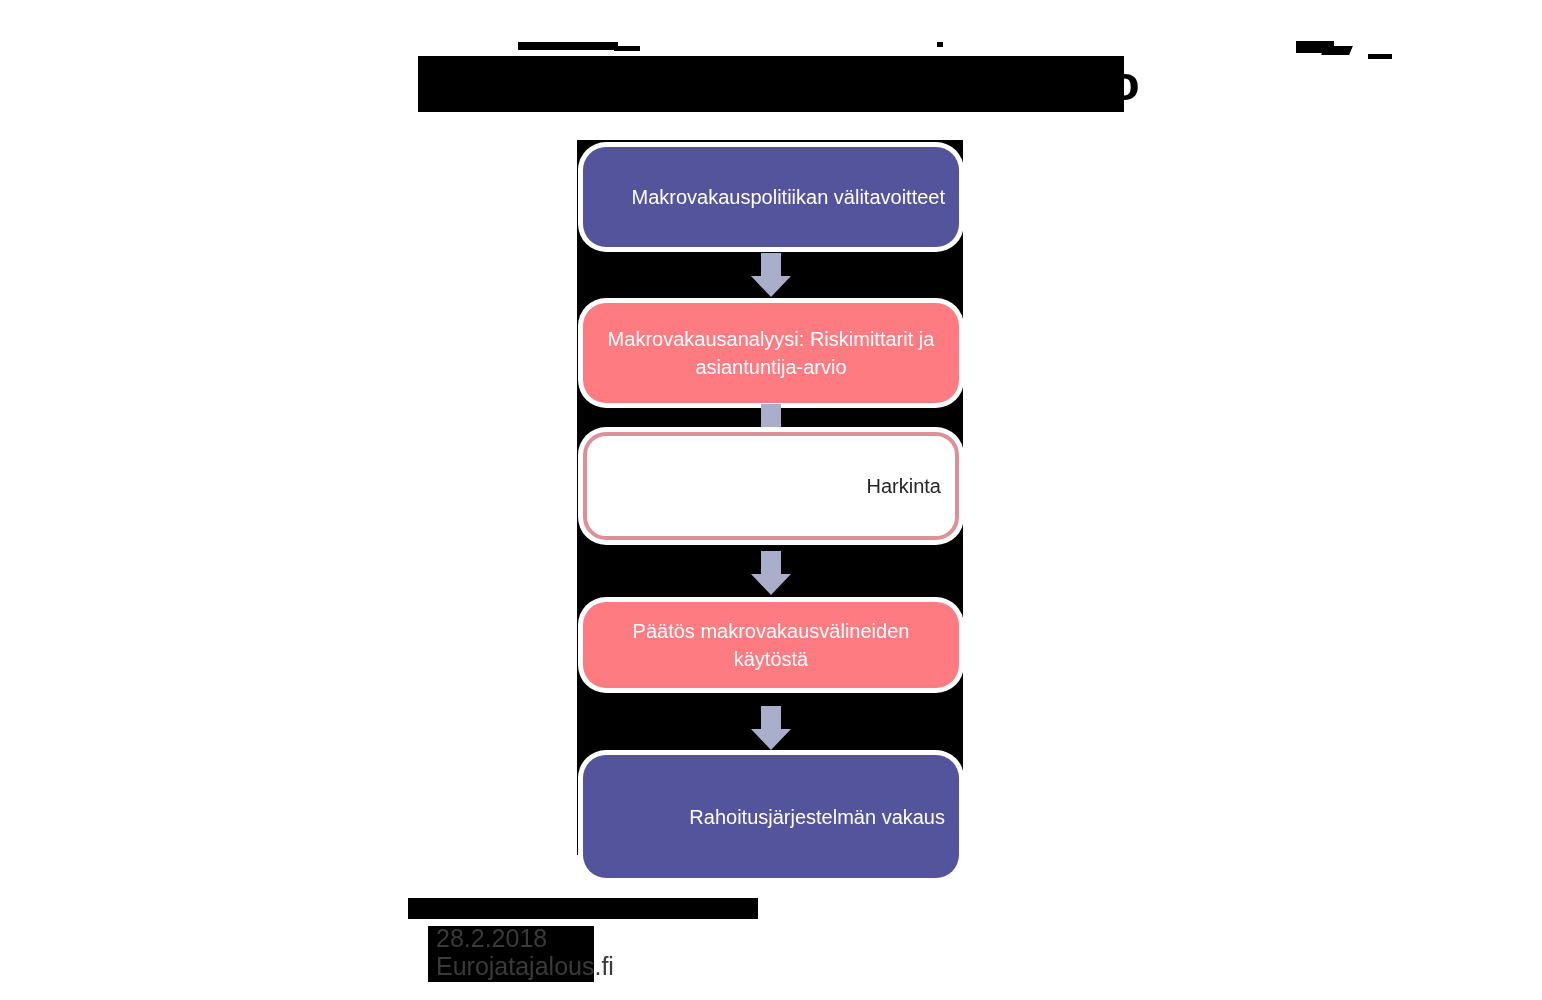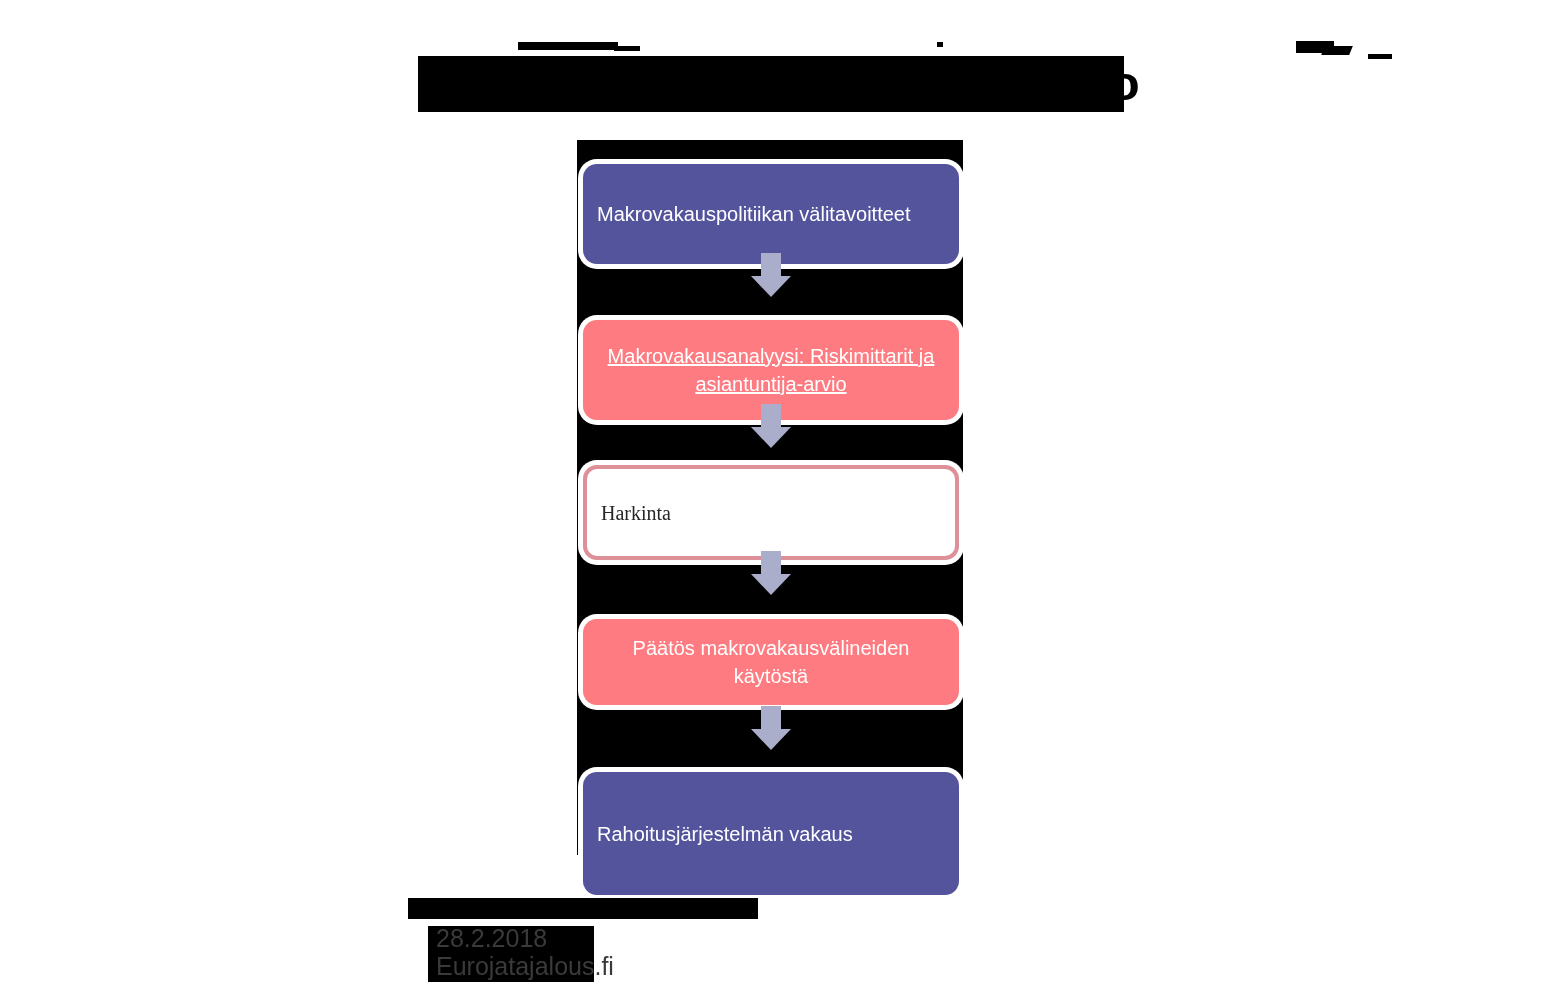--- a/index.html
+++ b/index.html
@@ -59,49 +59,48 @@
     width: 386px;
     height: 715px;
     background: #000000;
   }
 
   
   .flow-box {
     position: absolute;
     left: 583px;
     width: 376px;
-    border-radius: 14px;
+    border-radius: 23px;
     box-sizing: border-box;
     display: flex;
     align-items: center;
-    justify-content: flex-start;
+    justify-content: flex-end;
     text-align: center;
     font-size: 20px;
     line-height: 28px;
     padding: 6px 14px;
     box-shadow: 0 0 0 5px #ffffff;
-    margin-top: 17px;
   }
   .flow-box.purple {
     background: #53549c;
     color: #ffffff;
   }
   .flow-box.pink {
     background: #fd7b81;
     color: #ffffff;
   }
   .flow-box.outline {
     background: #ffffff;
     color: #262626;
     border: 4px solid #dd9098;
   }
 
   #box-0 { top: 147px; height: 100px; }
-  #box-1 { top: 303px; height: 100px; text-decoration: underline; }
-  #box-2 { top: 448px; height: 95px; font-family: Liberation Serif, serif;  }
+  #box-1 { top: 303px; height: 100px; }
+  #box-2 { top: 432px; height: 108px;  }
   #box-3 { top: 602px; height: 86px;  }
   #box-4 { top: 755px; height: 123px;  }
 
   
   .flow-arrow {
     position: absolute;
     left: 751px;
     width: 40px;
     height: 44px;
   }

